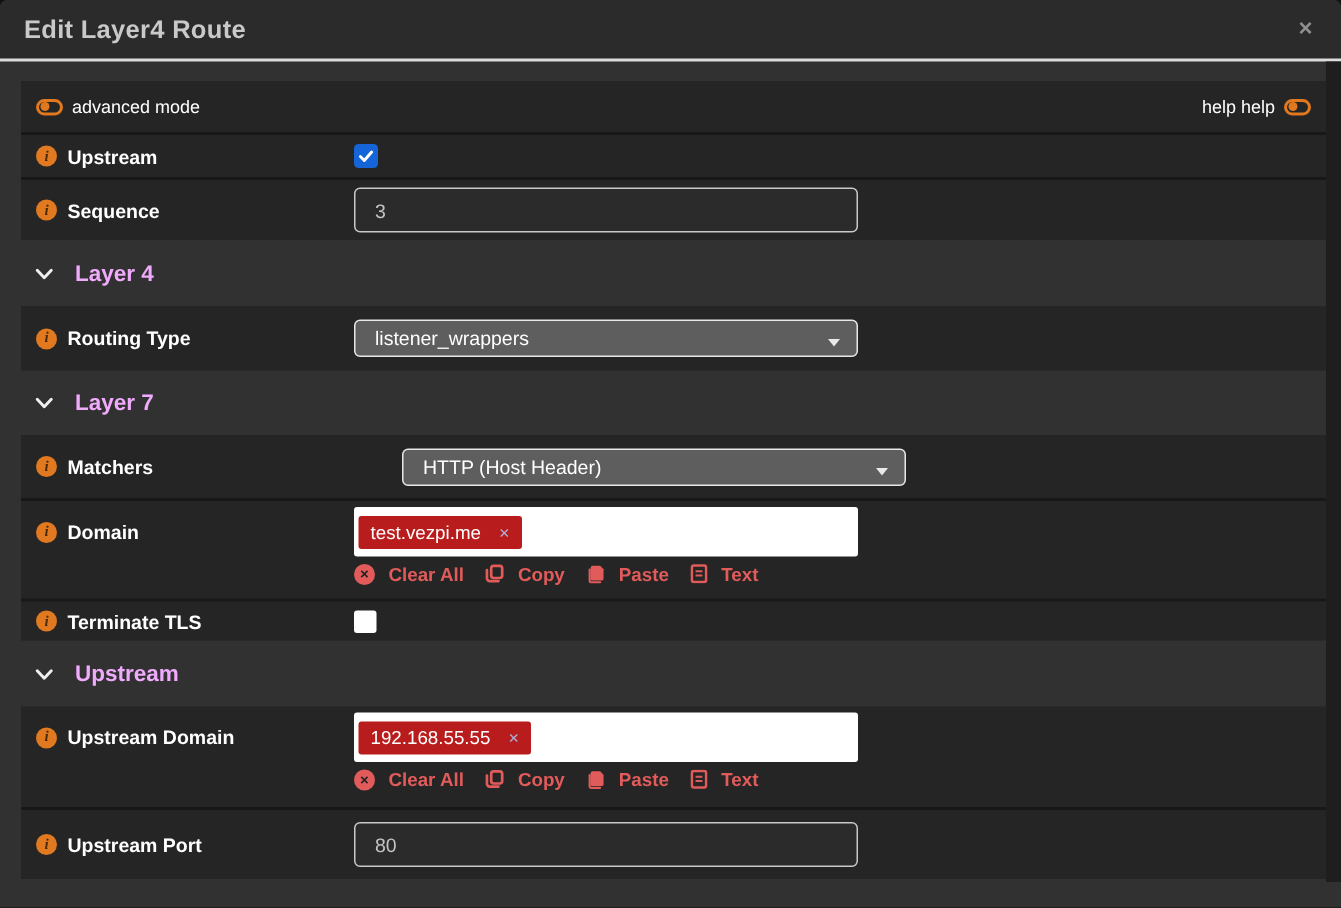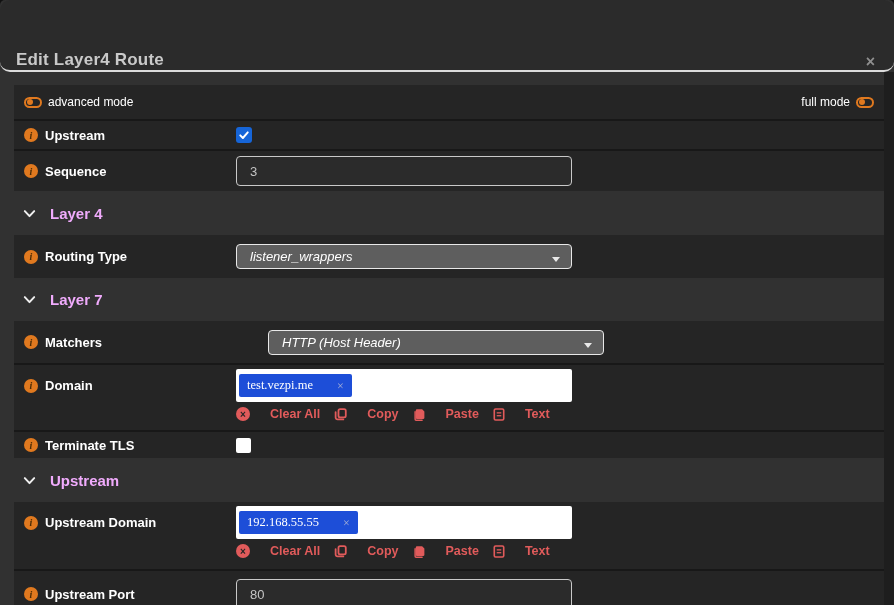--- a/index.html
+++ b/index.html
@@ -3,23 +3,23 @@
 <meta charset="utf-8">
 <style>
   * { margin:0; padding:0; box-sizing:border-box; }
   html,body { background:#111; }
   body { font-family:"Liberation Sans", sans-serif; }
 
   .modal { width:894px; height:605px; background:#313131; overflow:hidden;
            border-radius:5px 5px 0 0; position:relative; }
 
   
-  .modal-header { height:72px; background:#2b2b2b; border-bottom:2px solid #dcdcdc;
-                  display:flex; align-items:flex-end; justify-content:space-between;
-                  padding:0 19px 0 16px;border-radius:10px; }
+  .modal-header { height:41px; background:#2b2b2b; border-bottom:2px solid #dcdcdc;
+                  display:flex; align-items:center; justify-content:space-between;
+                  padding:0 19px 0 16px; }
   .title { font-size:17px; font-weight:bold; color:#c9c9c9; letter-spacing:.2px; }
   .close { color:#8f8f8f; font-size:16px; font-weight:bold; cursor:pointer; line-height:1; }
 
   
   .modal-body { position:relative; height:547px; padding:13px 10px 0 14px; }
   .scroll-track { position:absolute; top:0; right:0; width:10px; height:100%;
                   background:#1e1e1e; }
   .content { width:870px; }
 
   .group .row + .row { border-top:2px solid #181818; }
@@ -55,33 +55,33 @@
   .cb-on { width:16px; height:16px; background:#1665d8; border-radius:3px;
            display:flex; align-items:center; justify-content:center; cursor:pointer; }
   .cb-off { width:15px; height:15px; background:#fff; border-radius:2px; cursor:pointer; }
 
   .text-input { width:336px; height:30px; background:#2b2b2b; border:1px solid #c9c9c9;
                 border-radius:4px; color:#c4c4c4; font-size:13px; padding:0 13px;
                 font-family:inherit; outline:none; }
 
   .dropdown { width:336px; height:25px; background:#5e5e5e; border:1px solid #e8e8e8;
               border-radius:4px; display:flex; align-items:center; padding:0 13px;
-              color:#fff; font-size:13px; position:relative; cursor:pointer;font-style:italic; }
+              color:#fff; font-size:13px; position:relative; cursor:pointer; }
   .caret { position:absolute; right:11px; top:12px; width:0; height:0;
            border-left:4.5px solid transparent; border-right:4.5px solid transparent;
            border-top:5px solid #e9e9e9; }
 
   .tag-input { width:336px; min-height:33px; background:#fff; border-radius:2px;
                display:flex; align-items:center; padding:3px; cursor:text; }
-  .tag { background:#1d4ed8; color:#fff; font-size:12.5px; padding:4px 8px;
-         border-radius:2px; display:inline-flex; align-items:center; gap:24px;font-family:Liberation Serif, serif; }
+  .tag { background:#b91c1c; color:#fff; font-size:12.5px; padding:4px 8px;
+         border-radius:2px; display:inline-flex; align-items:center; gap:12px; }
   .tag-x { color:#a9b1d6; font-size:12px; cursor:pointer; line-height:1; }
 
   .tag-actions { display:flex; align-items:center; gap:14px; margin-top:5px; }
-  .action { display:inline-flex; align-items:flex-end; gap:20px; color:#e15b5b;
+  .action { display:inline-flex; align-items:flex-start; gap:9px; color:#e15b5b;
             font-size:12.5px; font-weight:bold; cursor:pointer; }
   .clear-icon { width:14px; height:14px; background:#e15b5b; border-radius:50%;
                 color:#252525; display:flex; align-items:center; justify-content:center;
                 font-size:10px; font-weight:bold; }
   .clear-icon::before { content:"\00d7"; }
 
   .section { height:44px; display:flex; align-items:center; gap:13px; padding-left:8px;
              color:#f0abfc; font-weight:bold; font-size:15px; }
   .sec-l7 { height:43px; }
   .chev { display:inline-flex; cursor:pointer; }
@@ -102,21 +102,21 @@
 
       <div class="group">
         <div class="row adv-row">
           <span class="toggle-wrap">
             <span class="toggle">
                 <span class="knob"></span>
               </span>
             <span>advanced mode</span>
           </span>
           <span class="toggle-wrap">
-            <span>full mode</span>
+            <span>help help</span>
             <span class="toggle">
                 <span class="knob"></span>
               </span>
           </span>
         </div>
 
         <div class="row frow r-enabled">
           <div class="flabel">
             <span class="info-icon"></span>
             <span>Upstream</span>

